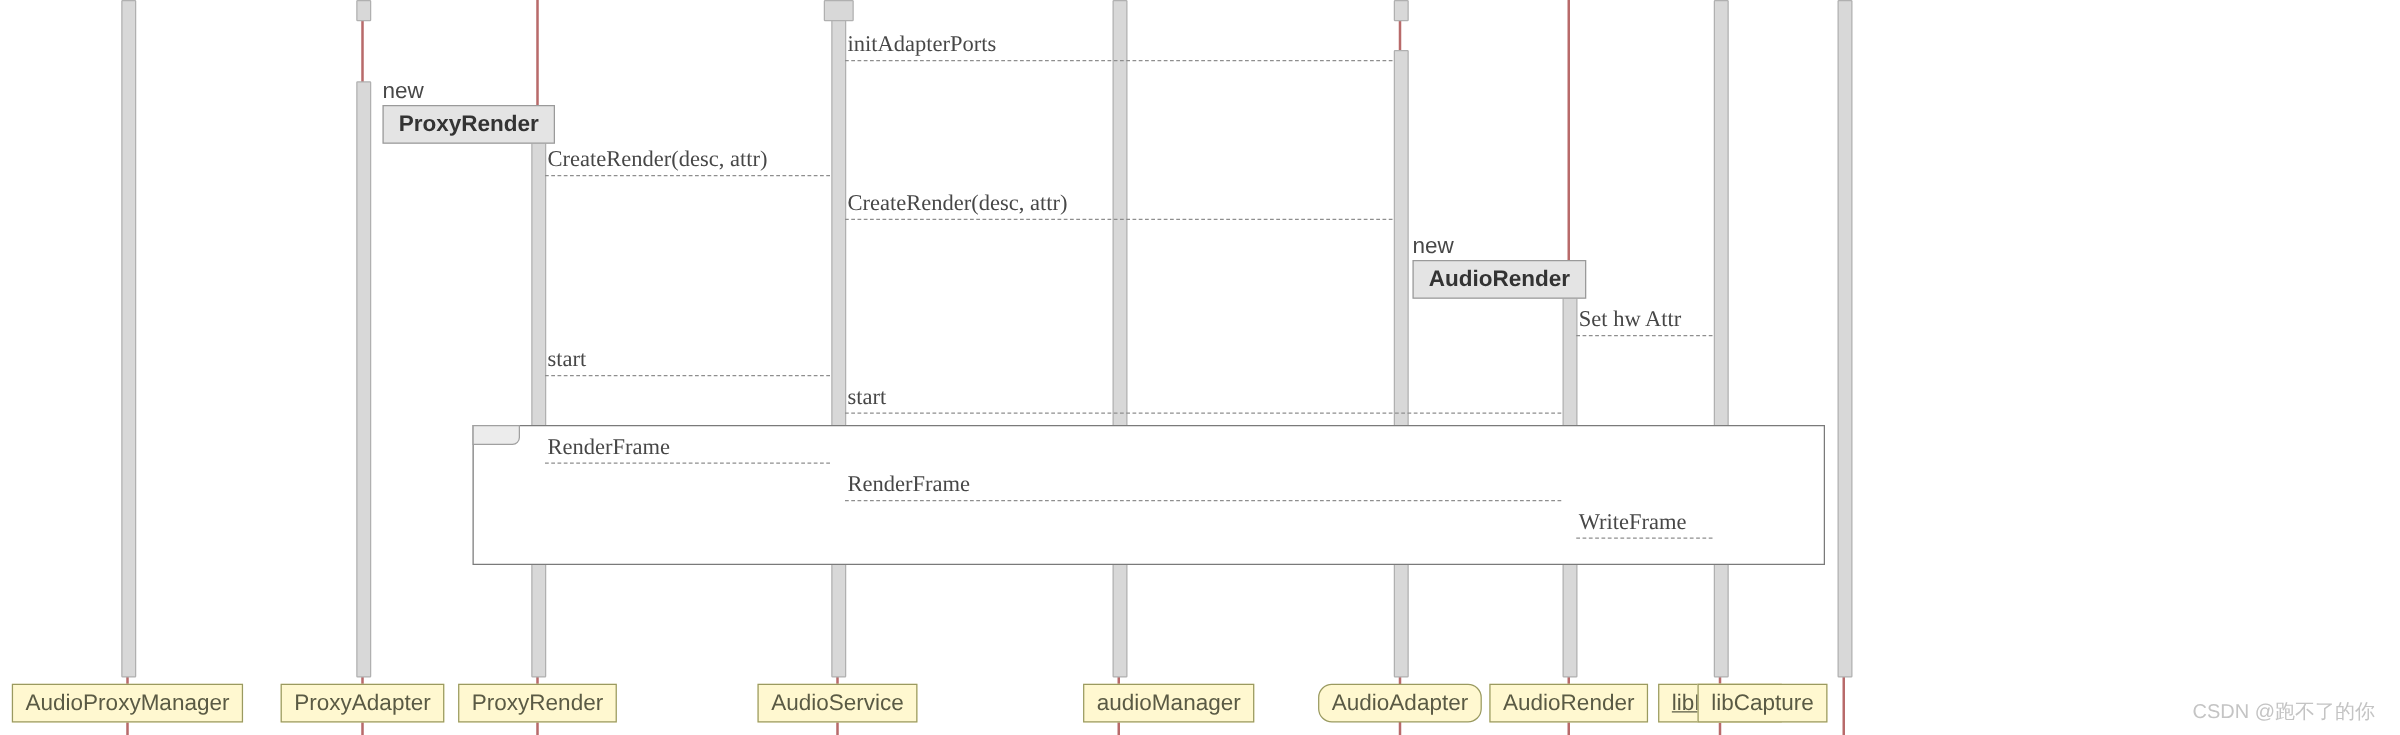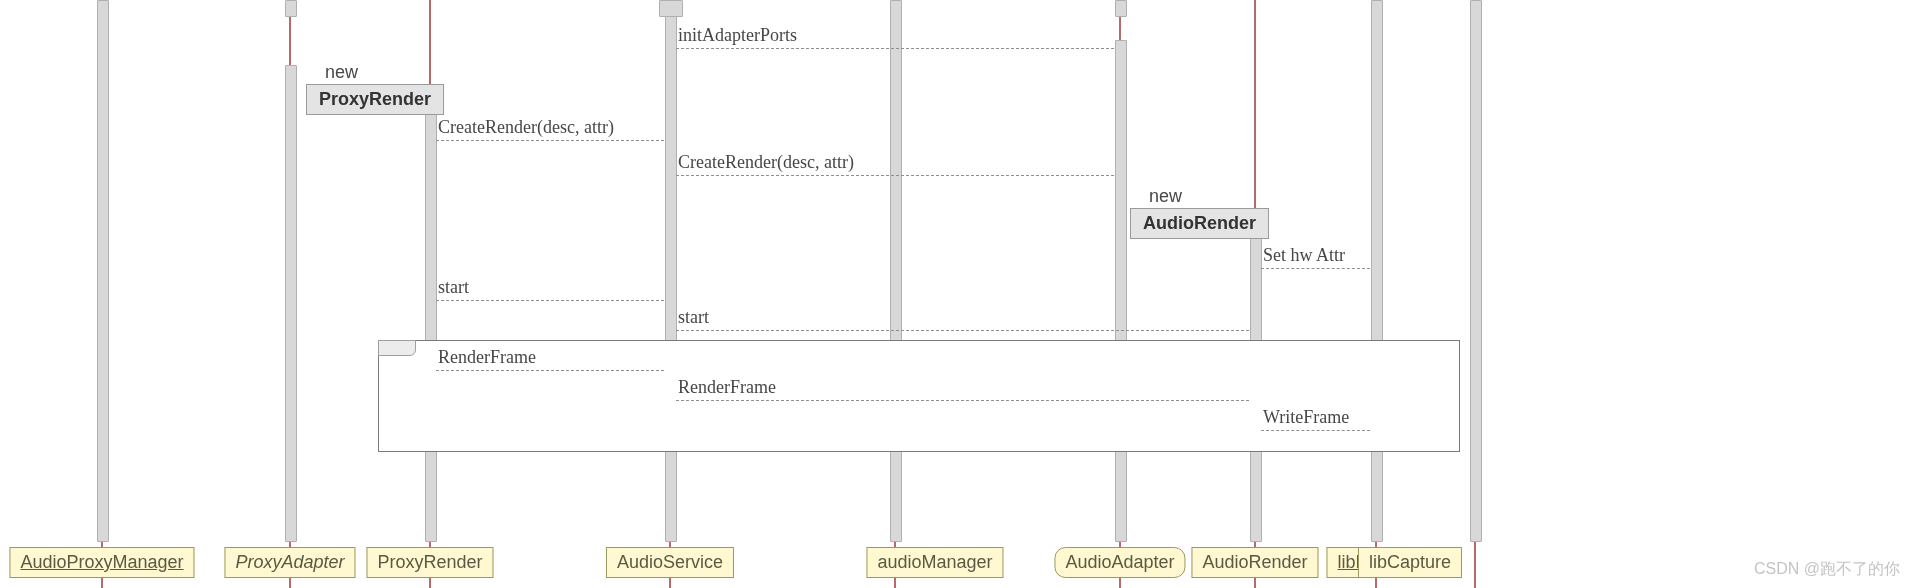--- a/index.html
+++ b/index.html
@@ -51,21 +51,20 @@
     padding: 4px 12px;
     font-weight: bold;
     color: #333;
     white-space: nowrap;
   }
   .obj-label {
     position: absolute;
     color: #474747;
     font-size: 18px;
     white-space: nowrap;
-    margin-left: 19px;
   }
   .msg {
     position: absolute;
     height: 0;
     border-top: 1px dashed #8e8e8e;
     font-family: Liberation Serif, serif;
   }
   .msg-label {
     position: absolute;
     top: -24px;
@@ -119,22 +118,22 @@
   <div class="activation" style="left: 425px; top: 112px; height: 428px;"></div>
   <div class="activation" style="left: 665px; top: 0px; height: 540px;"></div>
   <div class="activation" style="width: 22px; left: 659px; top: 0px; height: 15px;"></div>
   <div class="activation" style="left: 890px; top: 0px; height: 540px;"></div>
   <div class="activation" style="left: 1115px; top: 0px; height: 15px;"></div>
   <div class="activation" style="left: 1115px; top: 40px; height: 500px;"></div>
   <div class="activation" style="left: 1250px; top: 235px; height: 305px;"></div>
   <div class="activation" style="left: 1371px; top: 0px; height: 540px;"></div>
   <div class="activation" style="left: 1470px; top: 0px; height: 540px;"></div>
 
-  <div class="participant" style="left: 102px; text-decoration: underline;">AudioProxyManager</div>
-  <div class="participant" style="left: 290px; font-style: italic;">ProxyAdapter</div>
+  <div class="participant" style="left: 102px;">AudioProxyManager</div>
+  <div class="participant" style="left: 290px;">ProxyAdapter</div>
   <div class="participant" style="left: 430px;">ProxyRender</div>
   <div class="participant" style="left: 670px;">AudioService</div>
   <div class="participant" style="left: 895px; margin-left: 40px;">audioManager</div>
   <div class="participant" style="left: 1120px; border-radius: 11px;">AudioAdapter</div>
   <div class="participant" style="left: 1255px;">AudioRender</div>
   <div class="participant" style="left: 1376px; text-decoration: underline;">libRender</div>
   <div class="participant" style="left: 1410px; text-align: right;">libCapture</div>
 
   <div class="obj-label" style="left:306px; top:62px;">new</div>
   <div class="obj-box" style="left:306px; top:84px;">ProxyRender</div>

